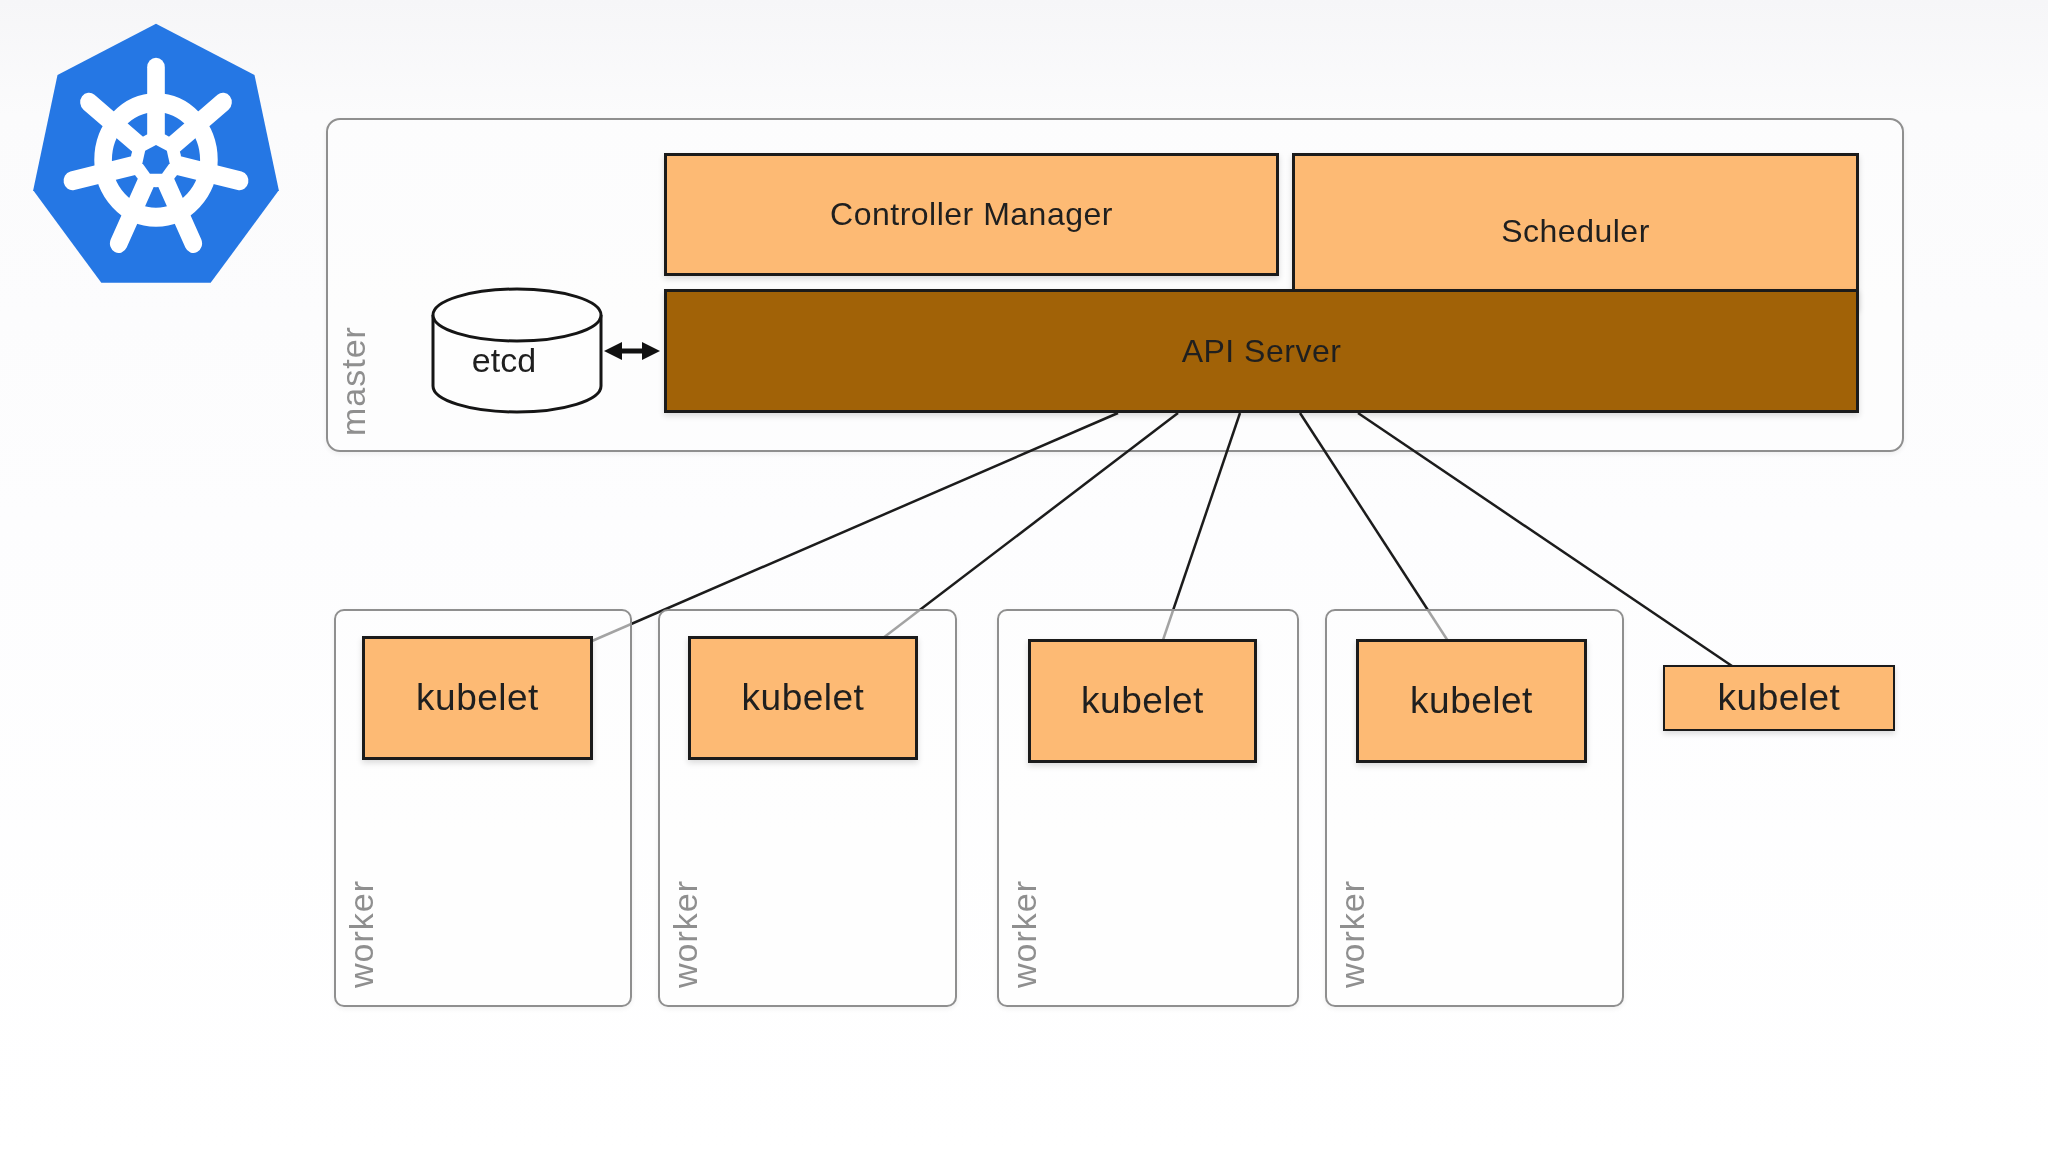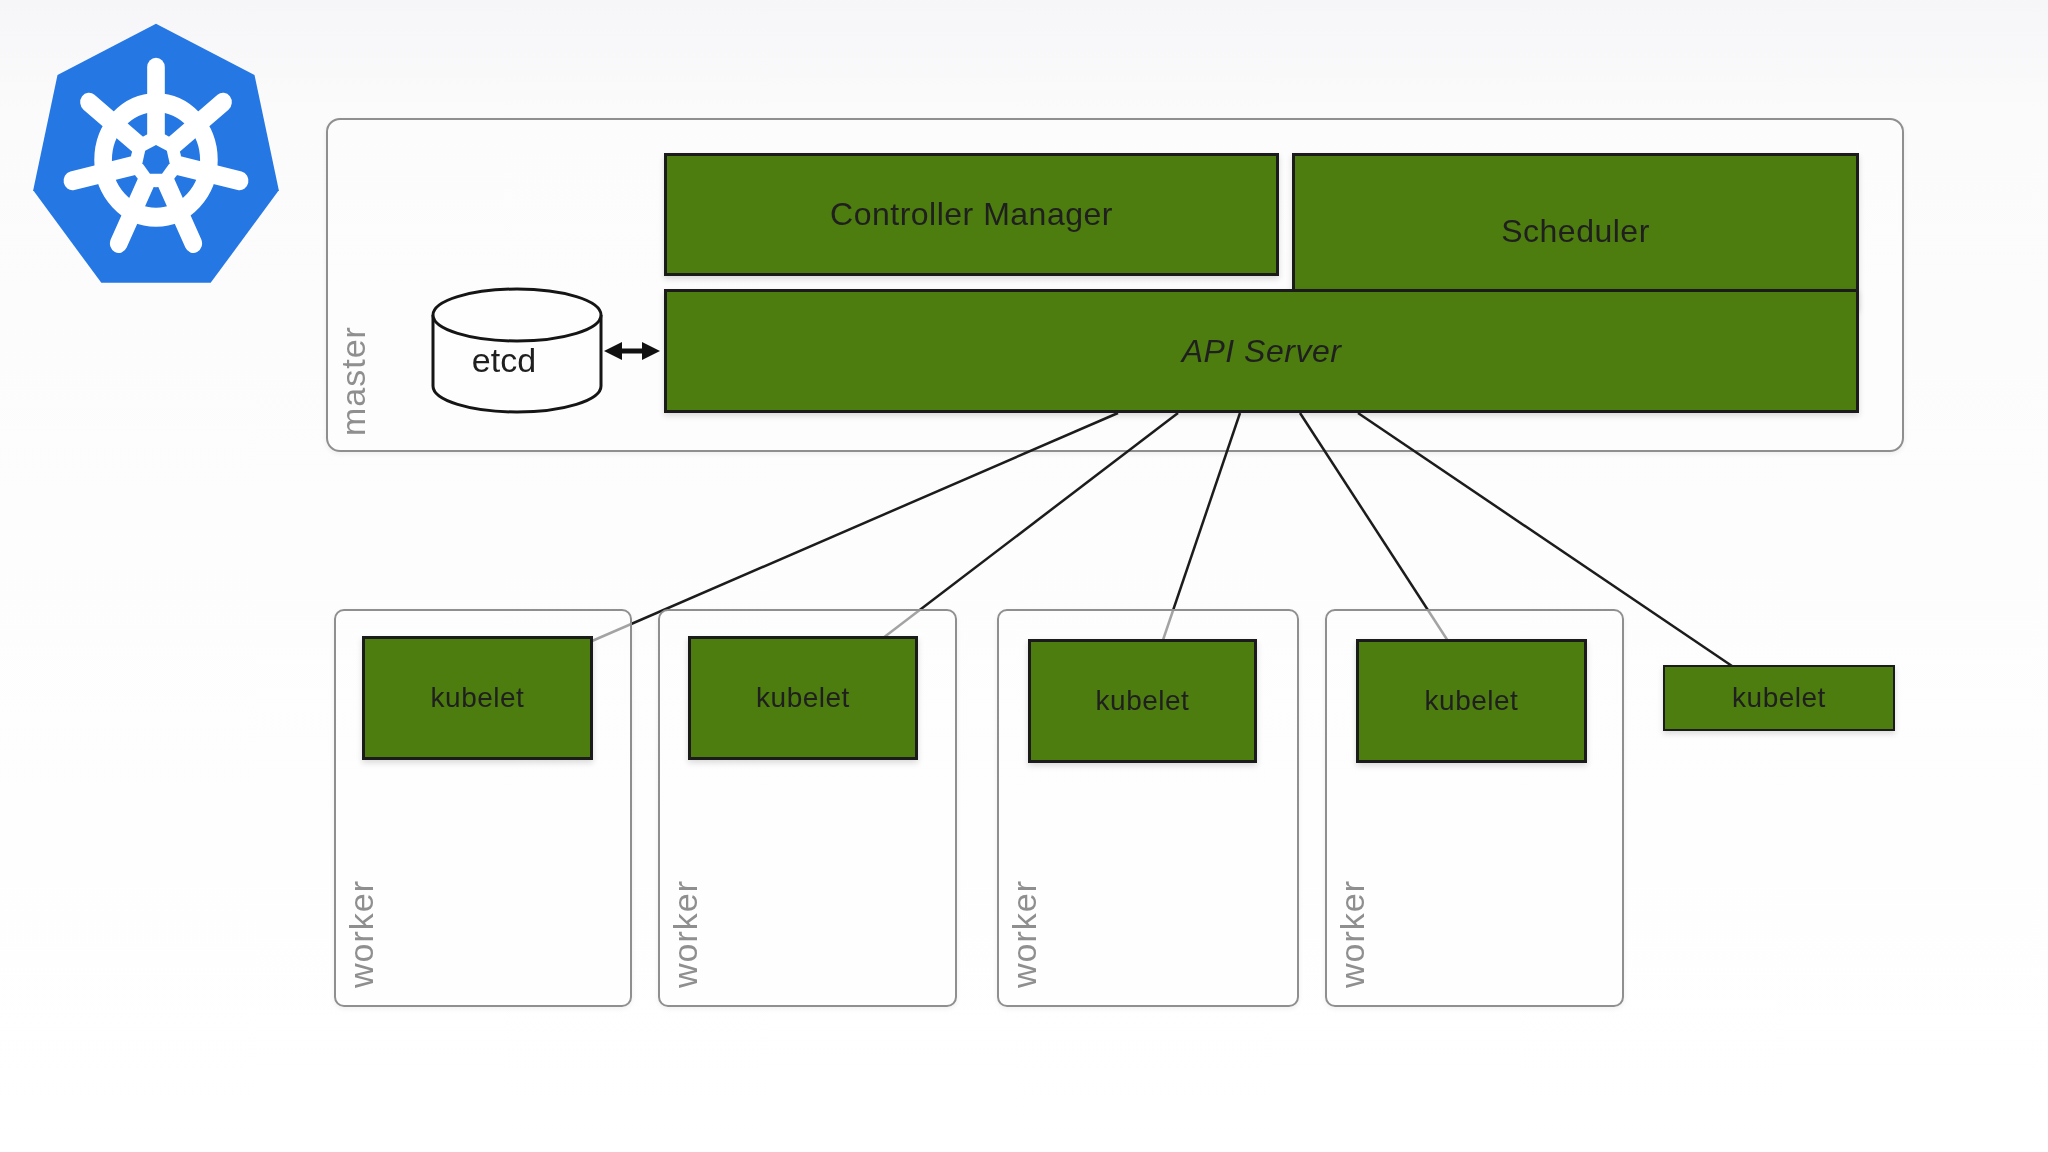--- a/index.html
+++ b/index.html
@@ -14,33 +14,33 @@
   .group-box{
     position:absolute;
     border:2px solid #8f8f8f;
     border-radius:14px;
     background:rgba(253,253,254,0.6);
     box-shadow:0 2px 5px rgba(0,0,0,0.06);
   }
   .node-box{
     position:absolute;
     border:3px solid #1b1b1b;
-    background:#4d7c0f;
+    background:#fdba74;
     box-sizing:border-box;
     display:flex;align-items:center;justify-content:center;
     box-shadow:0 3px 6px rgba(0,0,0,0.14);
   }
-  .node-box.filled{background:#4d7c0f;font-style:italic;}
+  .node-box.filled{background:#a16207;}
   .node-label{
     color:#1f1f1f;
     font-size:32px;
     letter-spacing:0.5px;
     white-space:nowrap;
   }
-  .kubelet-label,.kubectl-label{font-size:28px;}
+  .kubelet-label,.kubectl-label{font-size:37px;}
   .vertical-label{
     position:absolute;
     writing-mode:vertical-rl;
     transform:rotate(180deg);
     color:#8f8f8f;
     font-size:34px;
     letter-spacing:1px;
     line-height:1;
     white-space:nowrap;
   }

